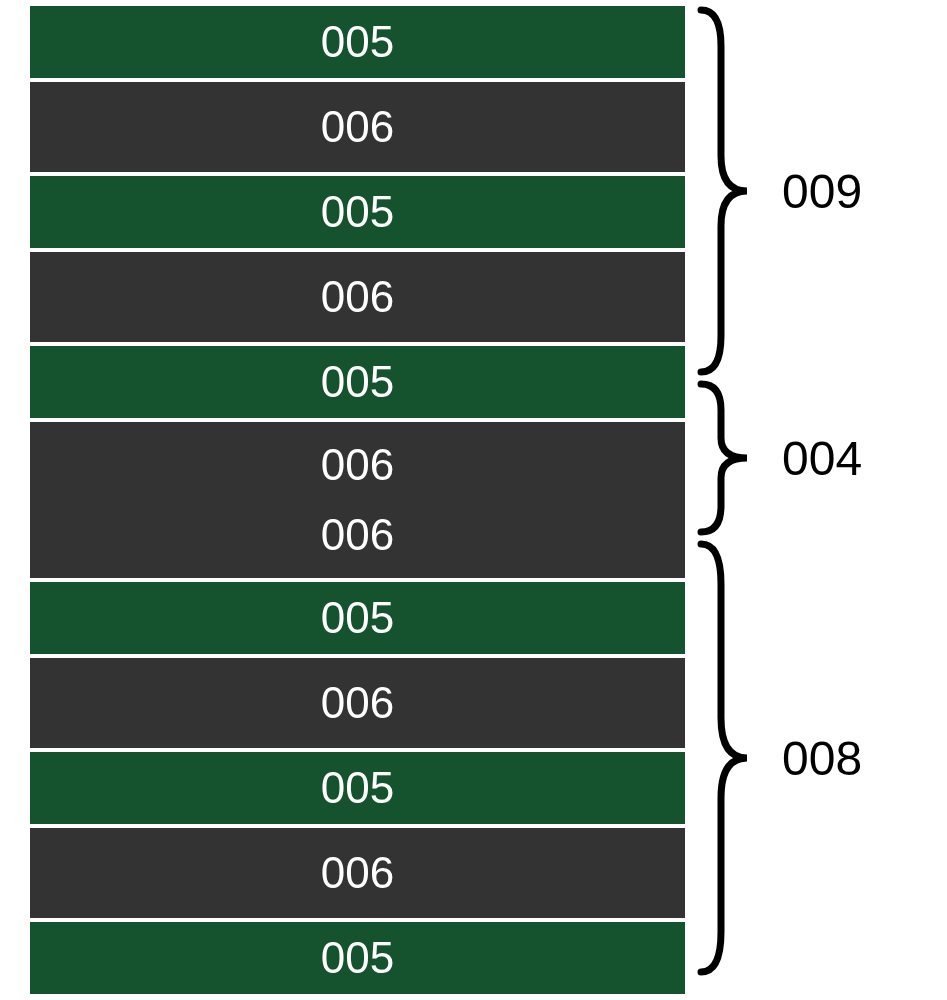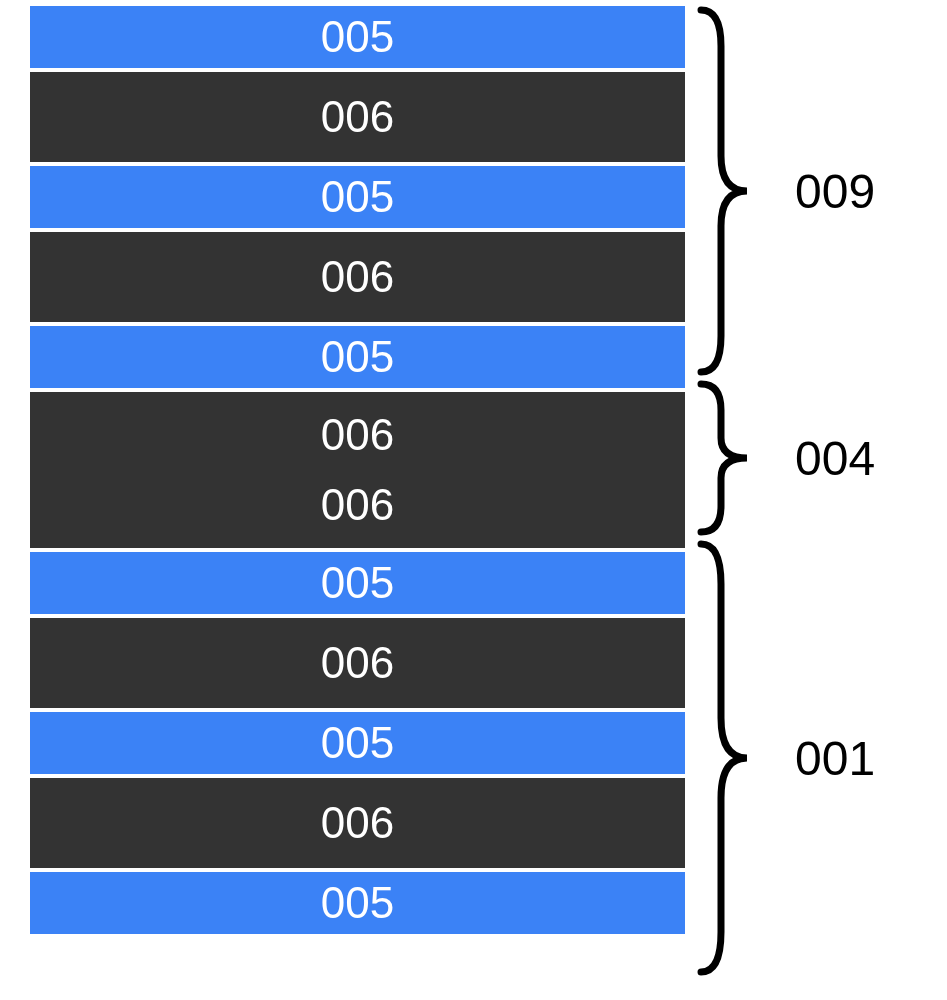--- a/index.html
+++ b/index.html
@@ -26,22 +26,22 @@
   .layer {
     width: 100%;
     display: flex;
     align-items: center;
     justify-content: center;
     color: #ffffff;
     font-size: 44px;
     font-weight: 400;
   }
   .light {
-    background: #3b82f6;
-    height: 62px;
+    background: #14532d;
+    height: 72px;
   }
   .dark {
     background: #333333;
     height: 90px;
   }
   .dark-double {
     background: #333333;
     height: 156px;
     flex-direction: column;
     gap: 20px;
@@ -57,21 +57,21 @@
     display: flex;
     align-items: center;
   }
   .bracket {
     flex: 0 0 auto;
   }
   .label {
     color: #000000;
     font-size: 48px;
     font-weight: 400;
-    margin-left: 40px;
+    margin-left: 27px;
   }
 </style>
 </head>
 <body>
 
 <div class="diagram">
 
   <div class="stack">
     <div class="layer light">
         <span>005</span>
@@ -140,18 +140,18 @@
     <div class="group" style="top:534px; height:436px;">
       <svg class="bracket" width="58" height="436" viewBox="0 0 58 436">
         <path d="M 4 4
                  Q 24 4 24 44
                  L 24 178
                  Q 24 218 50 218
                  Q 24 218 24 258
                  L 24 392
                  Q 24 432 4 432" fill="none" stroke="#000" stroke-width="7" stroke-linecap="round"></path>
       </svg>
-      <span class="label">001</span>
+      <span class="label">008</span>
     </div>
 
   </div>
 
 </div>
 
 </body></html>

